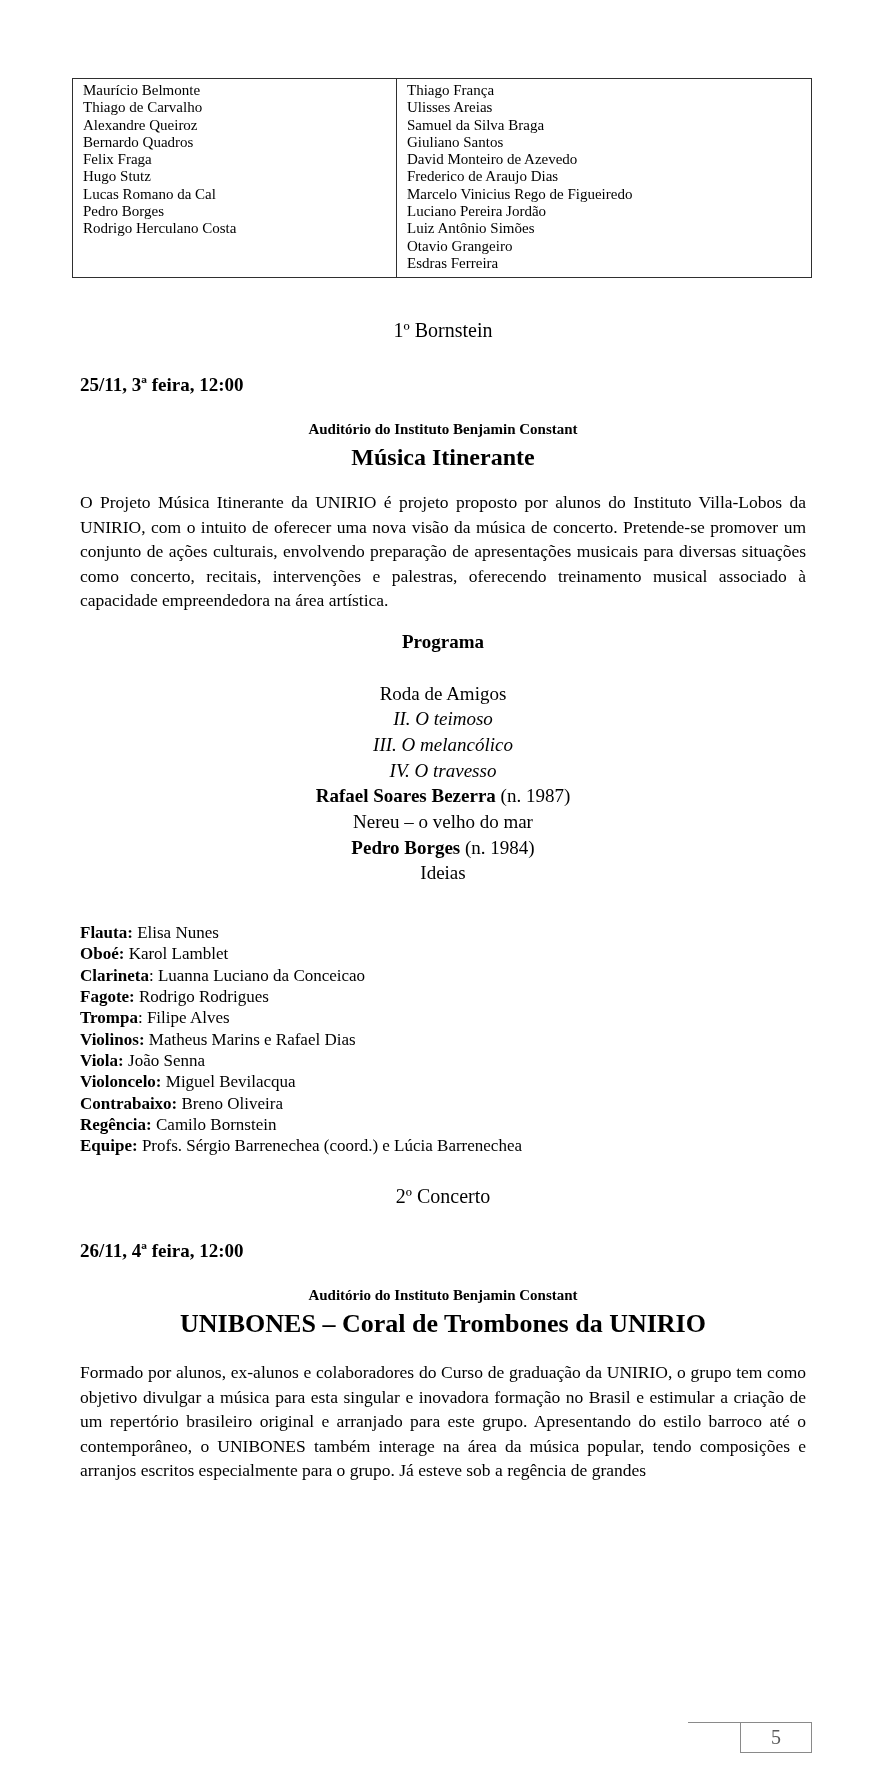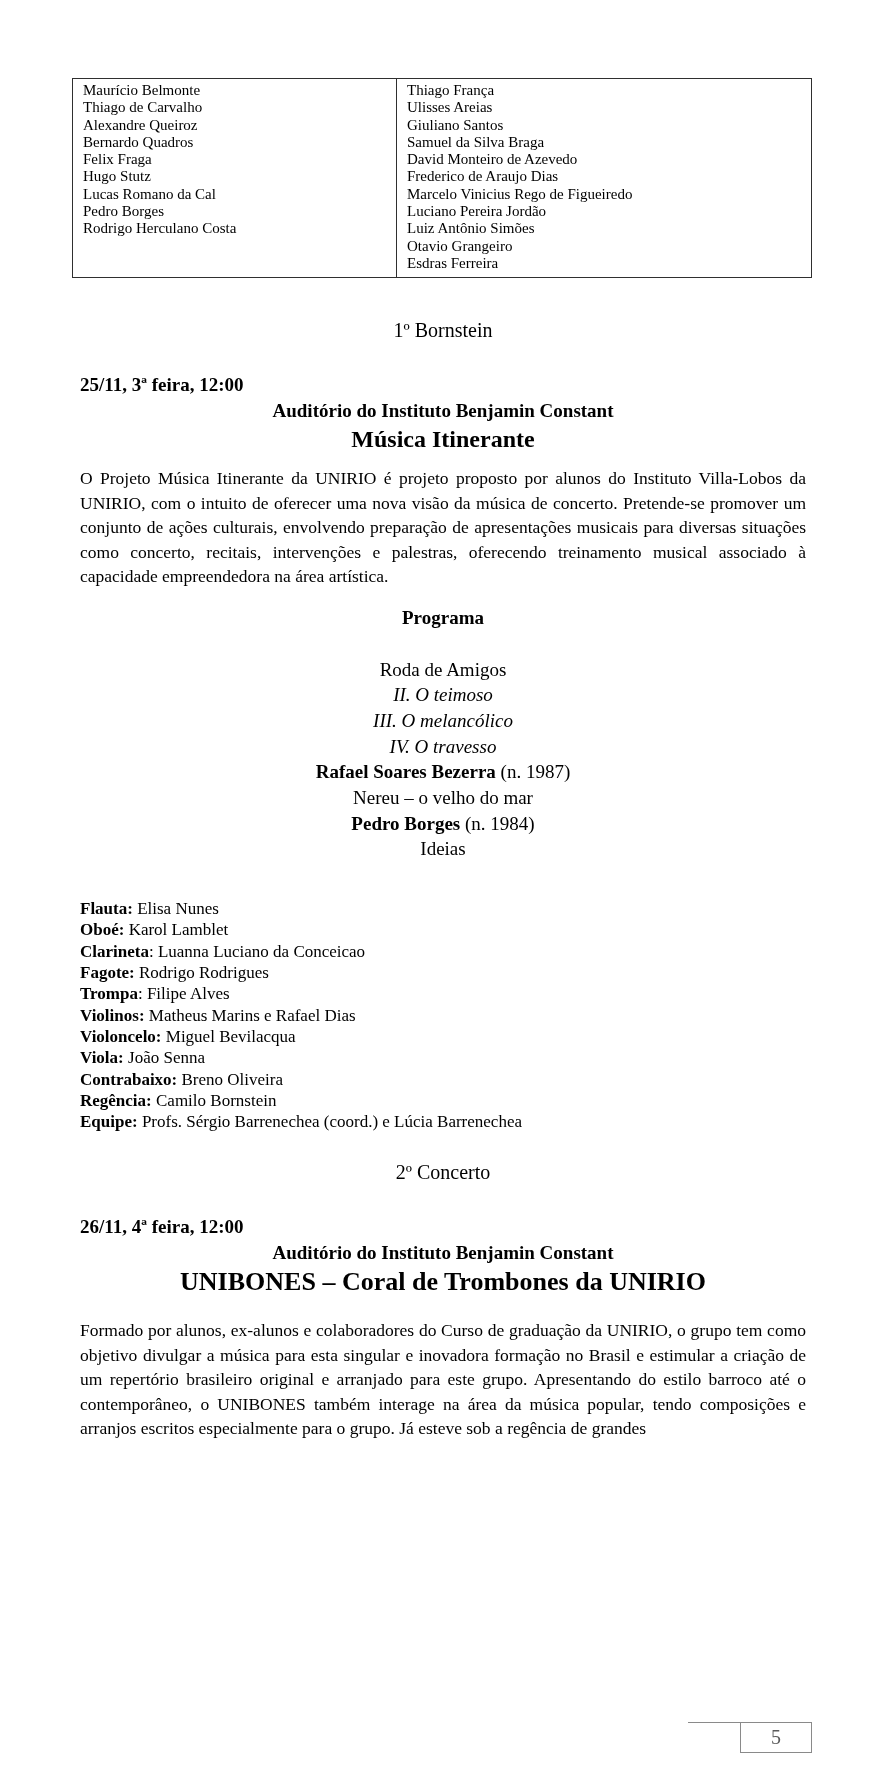--- a/index.html
+++ b/index.html
@@ -23,26 +23,26 @@
   .roster-cell.right { flex: 1; }
 
   
   .main { position: absolute; top: 300px; left: 80px; width: 726px; }
 
   .section-title { text-align: center; font-size: 20px; line-height: 24px; }
   .section-title.first { margin-top: 18px; }
   .section-title.second { margin-top: 28px; }
 
   .datetime { margin-top: 30px; text-align: left; font-weight: bold; font-size: 19px; line-height: 26px; }
-  .venue    { text-align: center; font-weight: bold; font-size: 19px; line-height: 26px; }
+  .venue    { text-align: center; font-weight: bold; font-size: 15px; line-height: 26px; margin-top: 18px; }
   .event-title  { text-align: center; font-weight: bold; font-size: 24px; line-height: 30px; }
   .event-title.big { font-size: 26px; line-height: 32px; }
 
   .description {
-    margin-top: 12px;
+    margin-top: 18px;
     font-size: 17.5px; line-height: 24.5px;
     text-align: justify;
   }
 
   .program-heading { margin-top: 16px; text-align: center; font-weight: bold; font-size: 19px; line-height: 26px; }
 
   .program-list { margin-top: 26px; text-align: center; font-size: 19px; }
   .program-line { line-height: 25.7px; }
   .program-line.italic { font-style: italic; }
   .program-line .bold { font-weight: bold; }
@@ -80,22 +80,22 @@
         <div class="roster-name">Bernardo Quadros</div>
         <div class="roster-name">Felix Fraga</div>
         <div class="roster-name">Hugo Stutz</div>
         <div class="roster-name">Lucas Romano da Cal</div>
         <div class="roster-name">Pedro Borges</div>
         <div class="roster-name">Rodrigo Herculano Costa</div>
       </div>
     <div class="roster-cell right">
         <div class="roster-name">Thiago França</div>
         <div class="roster-name">Ulisses Areias</div>
+        <div class="roster-name">Samuel da Silva Braga</div>
         <div class="roster-name">Giuliano Santos</div>
-        <div class="roster-name">Samuel da Silva Braga</div>
         <div class="roster-name">David Monteiro de Azevedo</div>
         <div class="roster-name">Frederico de Araujo Dias</div>
         <div class="roster-name">Marcelo Vinicius Rego de Figueiredo</div>
         <div class="roster-name">Luciano Pereira Jordão</div>
         <div class="roster-name">Luiz Antônio Simões</div>
         <div class="roster-name">Otavio Grangeiro</div>
         <div class="roster-name">Esdras Ferreira</div>
       </div>
   </div>
 
@@ -122,22 +122,22 @@
         <div class="program-line plain">Ideias</div>
       </div>
 
     <div class="performer-list">
         <div class="performer-line"><span class="bold">Flauta:</span><span> Elisa Nunes</span></div>
         <div class="performer-line"><span class="bold">Oboé:</span><span> Karol Lamblet</span></div>
         <div class="performer-line"><span class="bold">Clarineta</span><span>: Luanna Luciano da Conceicao</span></div>
         <div class="performer-line"><span class="bold">Fagote:</span><span> Rodrigo Rodrigues</span></div>
         <div class="performer-line"><span class="bold">Trompa</span><span>: Filipe Alves</span></div>
         <div class="performer-line"><span class="bold">Violinos:</span><span> Matheus Marins e Rafael Dias</span></div>
+        <div class="performer-line"><span class="bold">Viola:</span><span> João Senna</span></div>
         <div class="performer-line"><span class="bold">Violoncelo:</span><span> Miguel Bevilacqua</span></div>
-        <div class="performer-line"><span class="bold">Viola:</span><span> João Senna</span></div>
         <div class="performer-line"><span class="bold">Contrabaixo:</span><span> Breno Oliveira</span></div>
         <div class="performer-line"><span class="bold">Regência:</span><span> Camilo Bornstein</span></div>
         <div class="performer-line"><span class="bold">Equipe:</span><span> Profs. Sérgio Barrenechea (coord.) e Lúcia Barrenechea</span></div>
       </div>
 
     <div class="section-title second">2º Concerto</div>
 
     <div class="datetime">26/11, 4ª feira, 12:00</div>
     <div class="venue">Auditório do Instituto Benjamin Constant</div>
     <div class="event-title big">UNIBONES – Coral de Trombones da UNIRIO</div>

